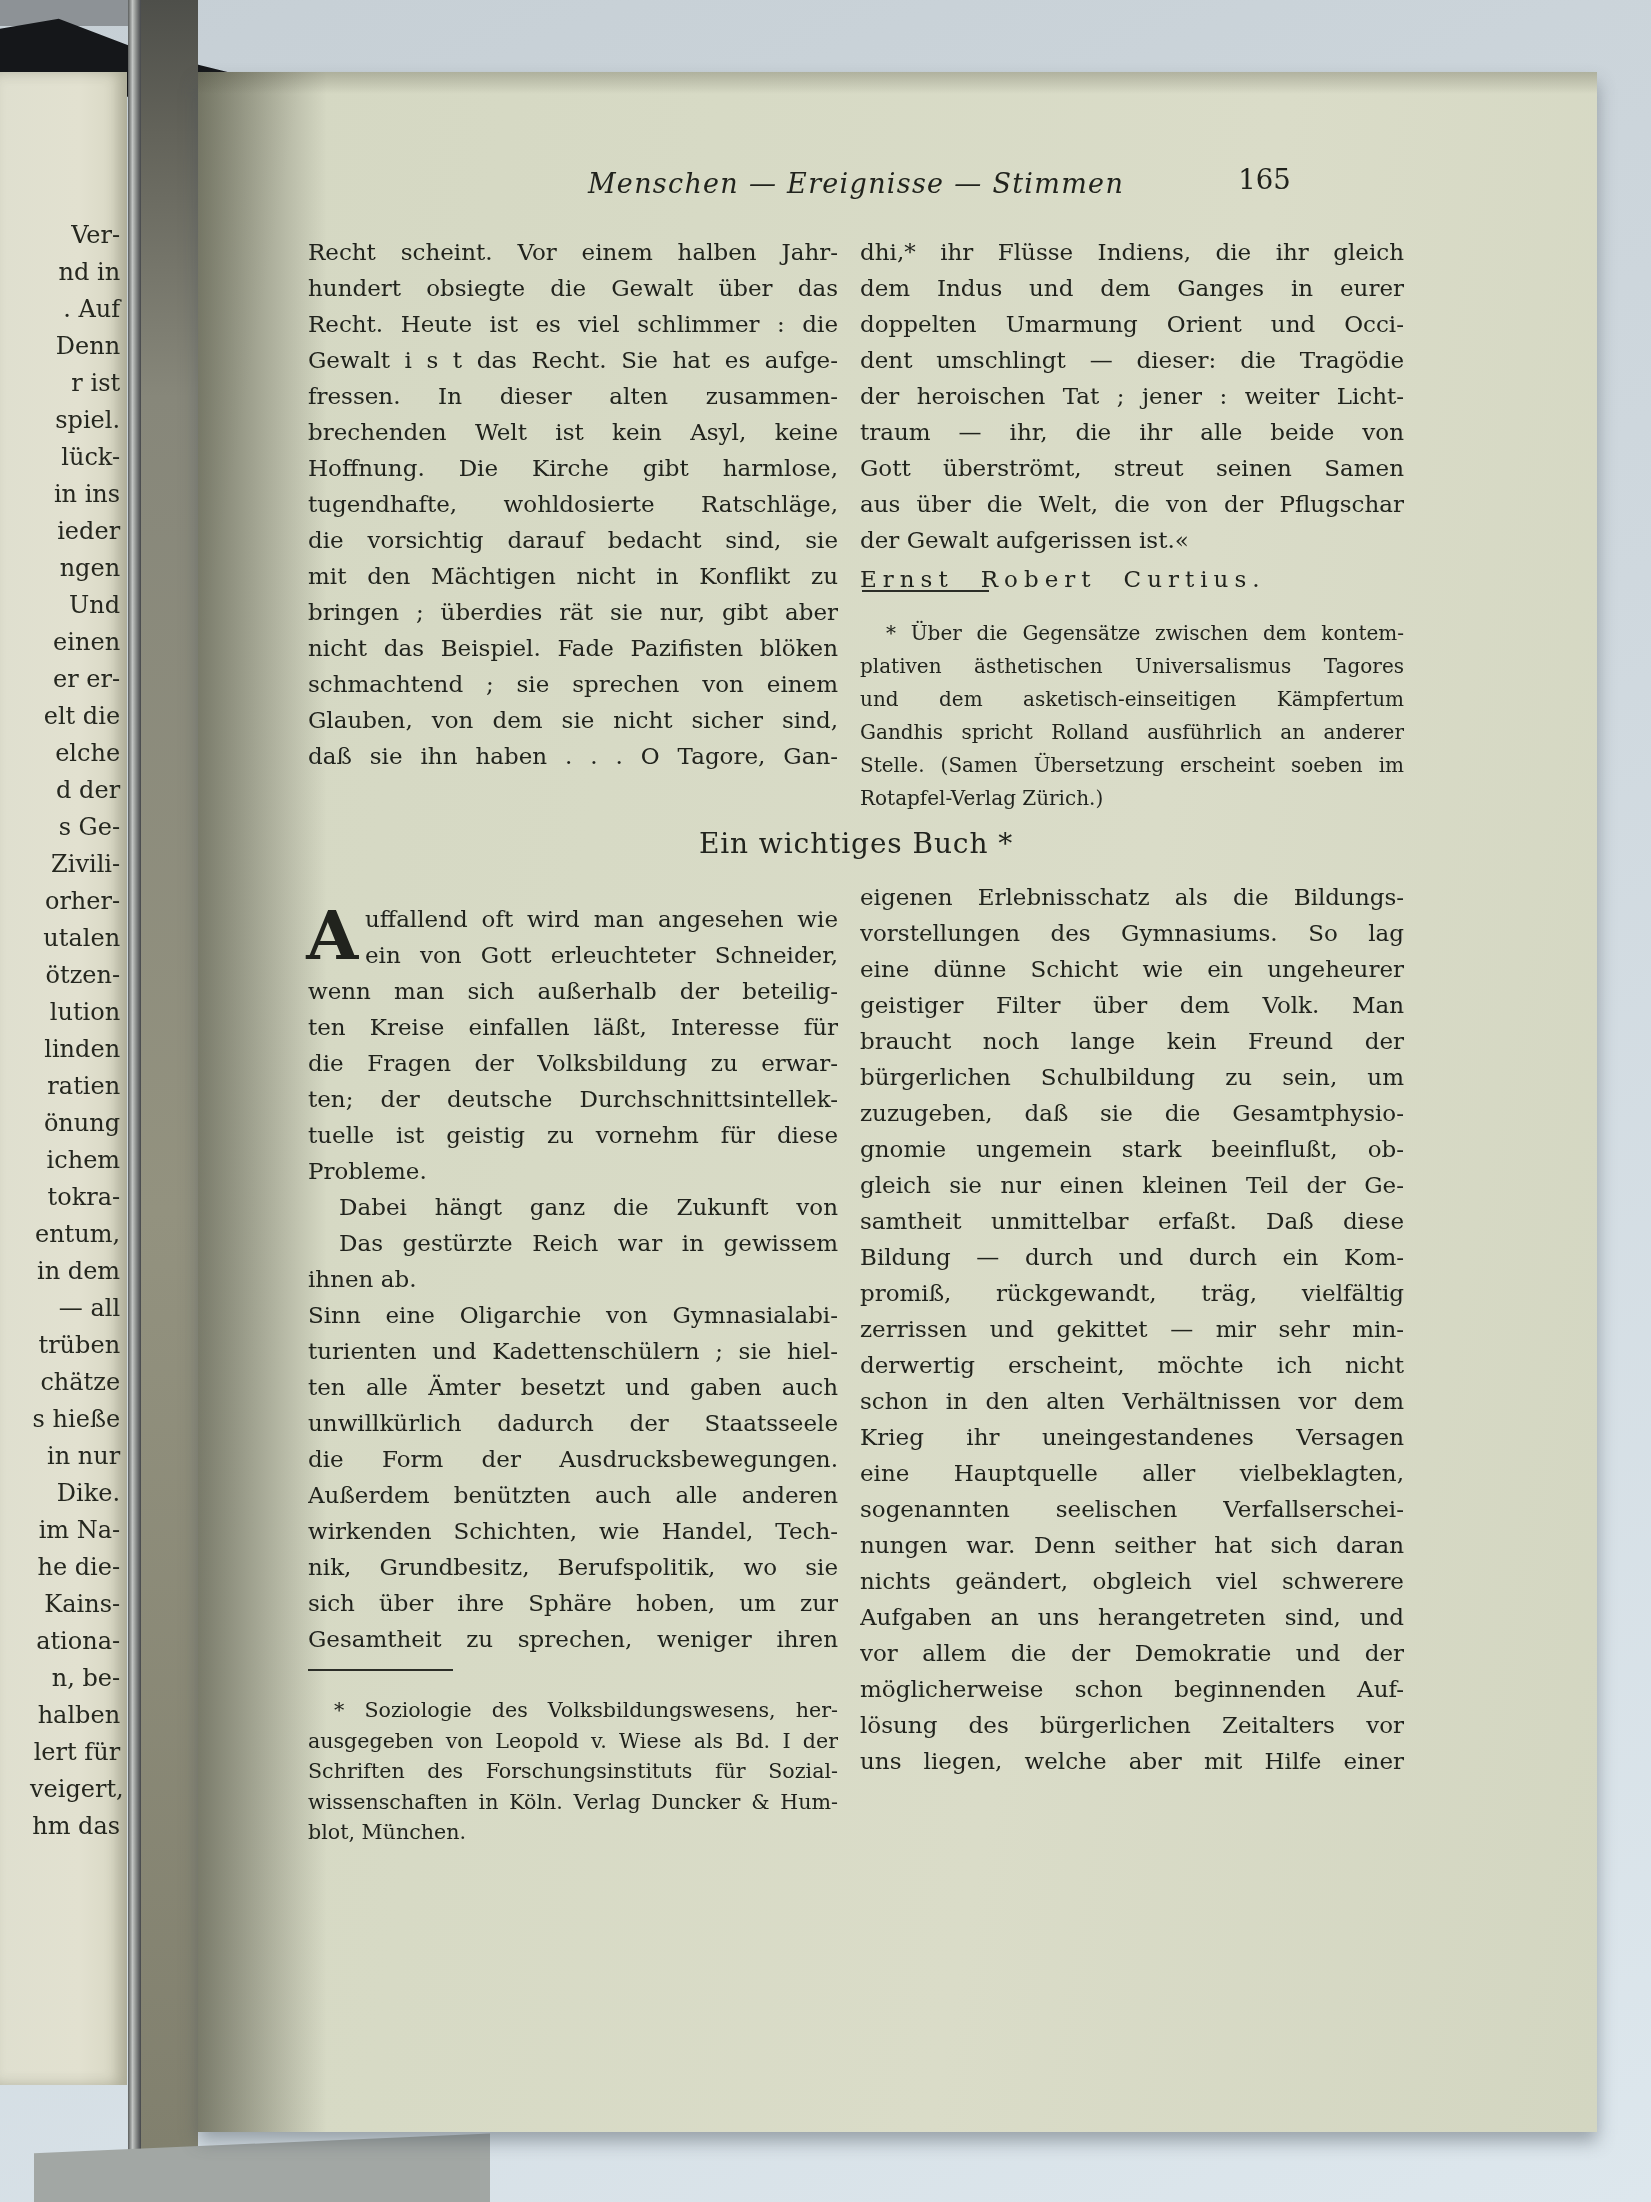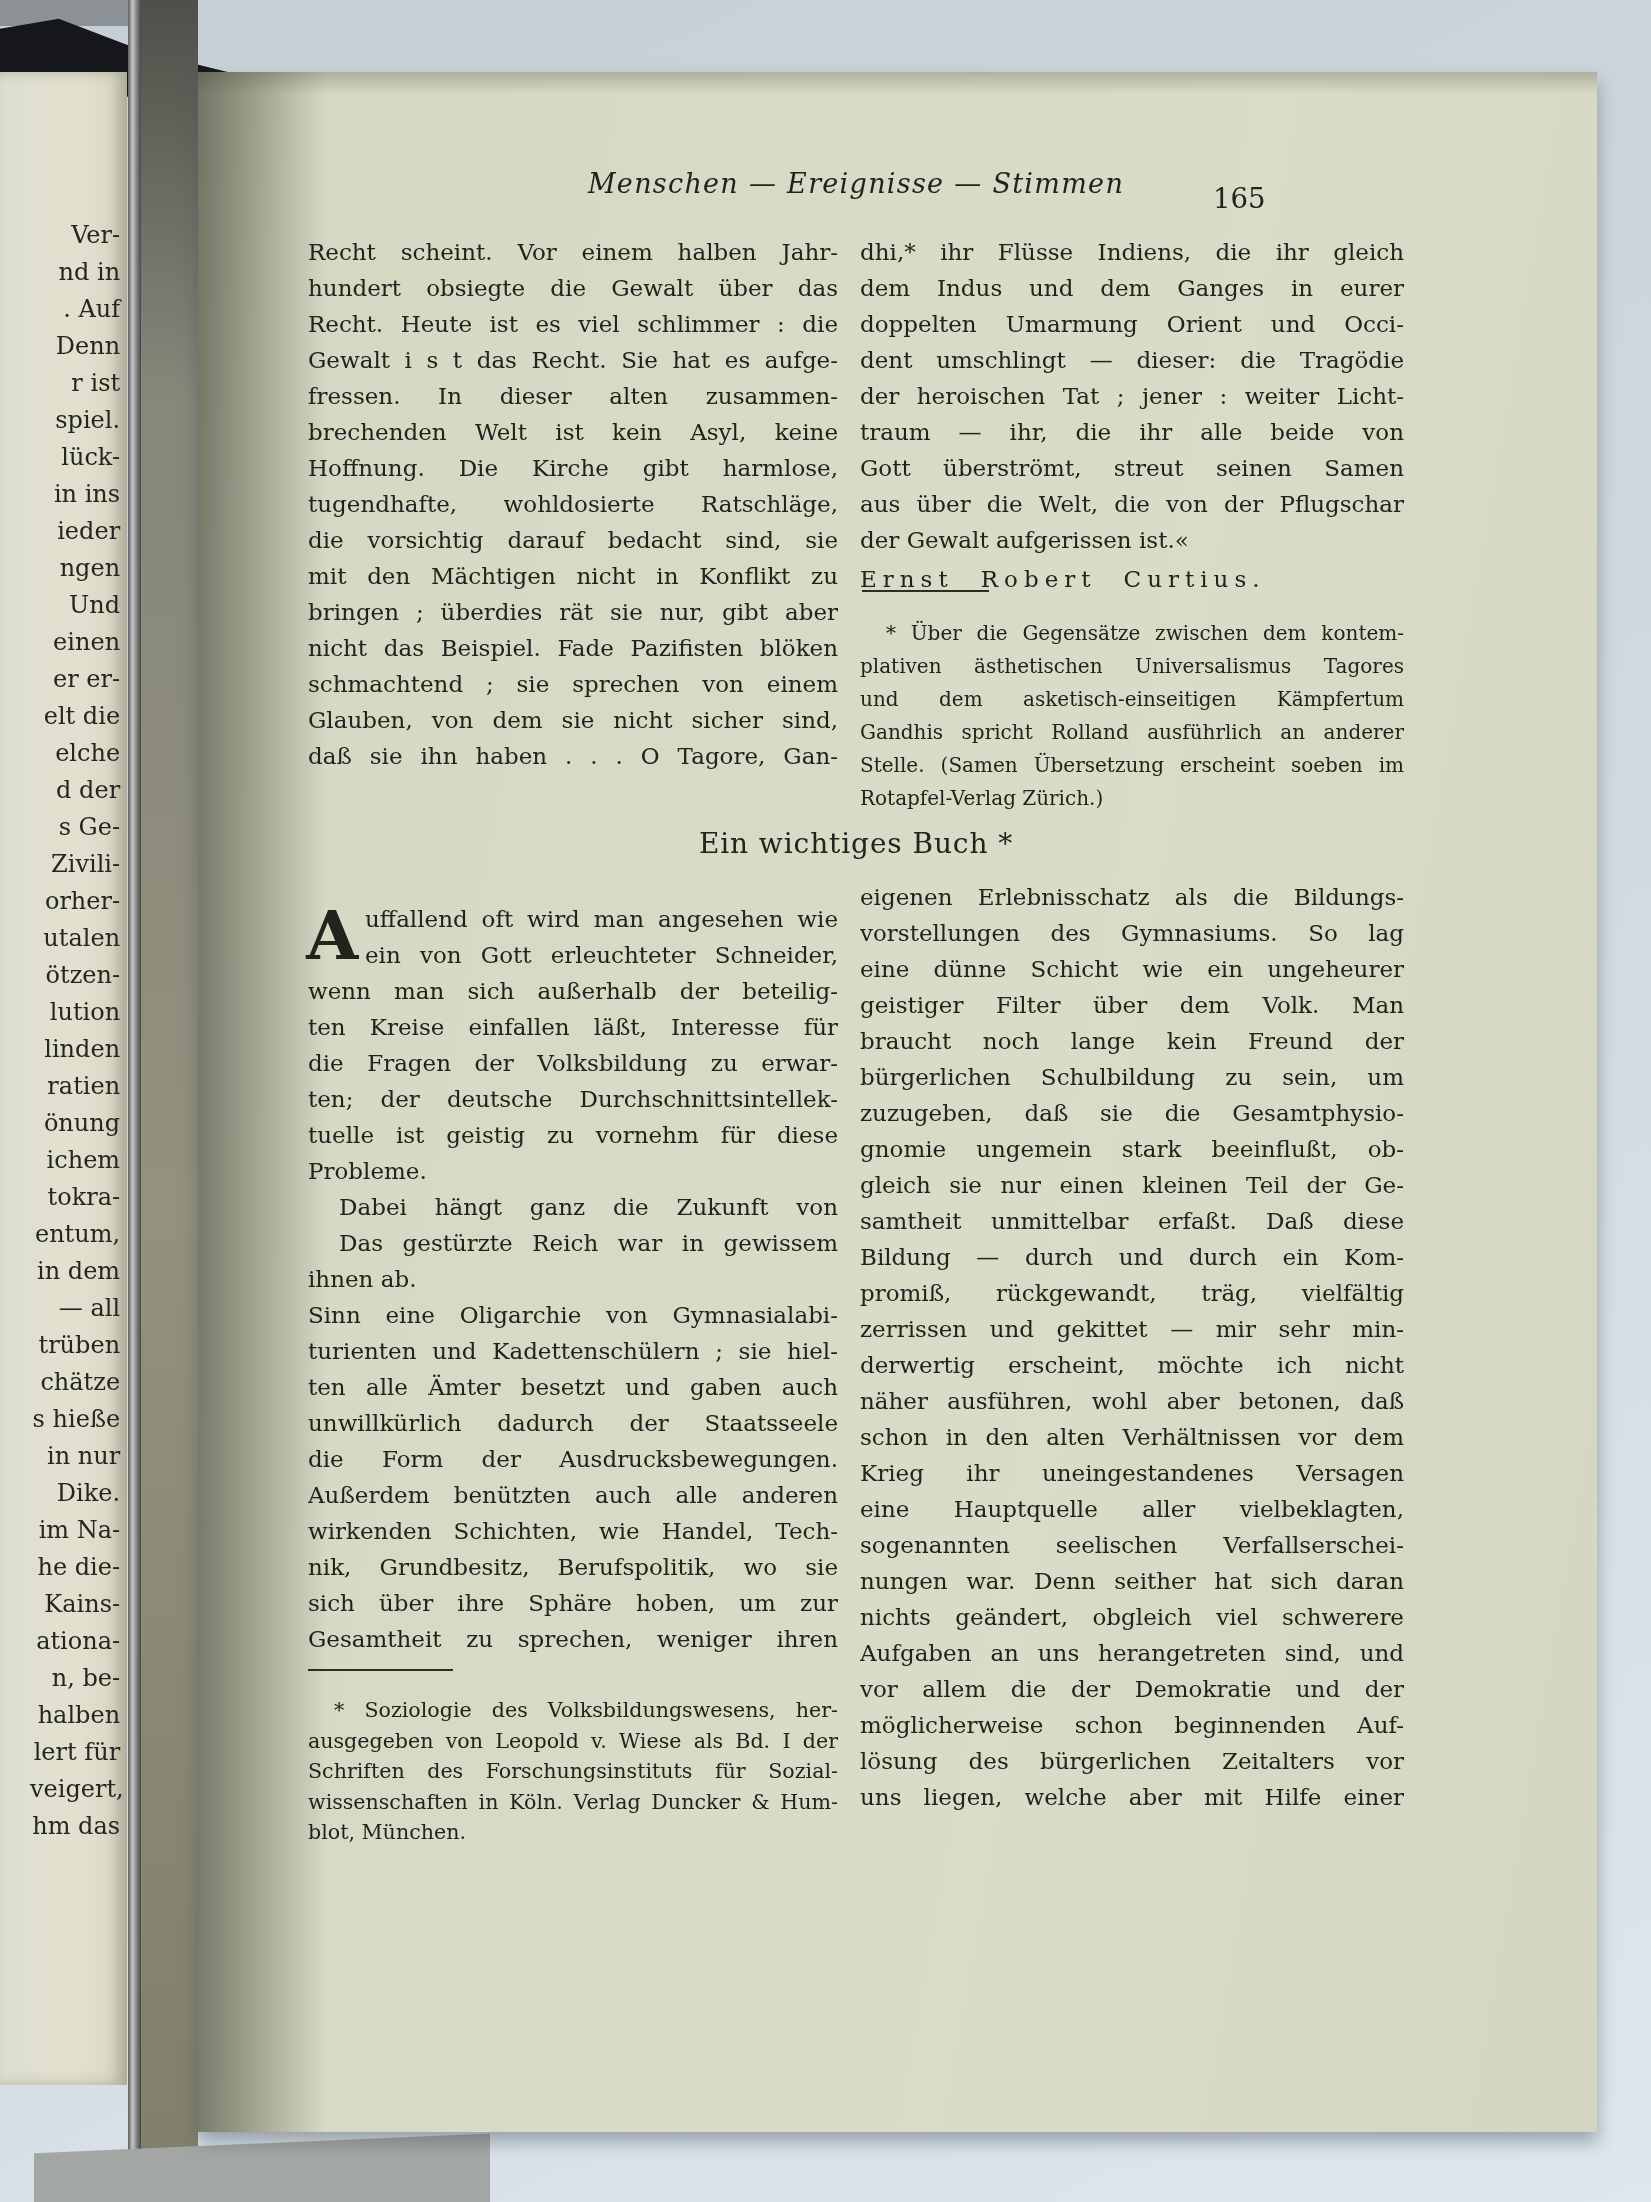--- a/index.html
+++ b/index.html
@@ -34,21 +34,21 @@
   .main-page{left:198px;top:72px;width:1399px;height:2060px;
     background:linear-gradient(100deg,#c9ccb6 0%,#d5d8c3 6%,var(--page) 30%,#dadcc8 62%,#d3d6c1 100%);
     box-shadow:0 10.3px 17px rgba(70,80,88,.45);}
   .main-page::before{content:"";position:absolute;left:0;top:0;bottom:0;width:129px;
     background:linear-gradient(90deg,rgba(45,45,32,.55),rgba(45,45,32,0));pointer-events:none;}
   .main-page::after{content:"";position:absolute;left:0;top:0;right:0;height:22.4px;
     background:linear-gradient(180deg,rgba(70,70,55,.28),rgba(70,70,55,0));pointer-events:none;}
 
   .running-head{left:110px;top:96px;width:1096px;text-align:center;
     font-style:italic;font-size:27px;letter-spacing:1.3px;}
-  .pagenum{left:1015px;top:110px;width:103px;font-size:27.5px;}
+  .pagenum{left:1015px;top:91px;width:103px;text-align:center;font-size:27.5px;}
 
   .col{width:530px;}
   .ln{height:36px;line-height:36px;font-size:23px;
     text-align:justify;text-align-last:justify;overflow:hidden;}
   .ln.end{text-align-last:left;}
   .ln.ind{text-indent:31px;}
   .ln.dc{padding-left:57px;}
   .fn .ln{height:33px;line-height:33px;font-size:20px;}
   .fn .ln.ind{text-indent:26px;}
   .fn2 .ln{height:30.5px;line-height:30.5px;font-size:20.6px;}
@@ -222,21 +222,20 @@
       <div class="ln">braucht noch lange kein Freund der</div>
       <div class="ln">bürgerlichen Schulbildung zu sein, um</div>
       <div class="ln">zuzugeben, daß sie die Gesamtphysio-</div>
       <div class="ln">gnomie ungemein stark beeinflußt, ob-</div>
       <div class="ln">gleich sie nur einen kleinen Teil der Ge-</div>
       <div class="ln">samtheit unmittelbar erfaßt. Daß diese</div>
       <div class="ln">Bildung — durch und durch ein Kom-</div>
       <div class="ln">promiß, rückgewandt, träg, vielfältig</div>
       <div class="ln">zerrissen und gekittet — mir sehr min-</div>
       <div class="ln">derwertig erscheint, möchte ich nicht</div>
-      <div class="ln">näher ausführen, wohl aber betonen, daß</div>
       <div class="ln">schon in den alten Verhältnissen vor dem</div>
       <div class="ln">Krieg ihr uneingestandenes Versagen</div>
       <div class="ln">eine Hauptquelle aller vielbeklagten,</div>
       <div class="ln">sogenannten seelischen Verfallserschei-</div>
       <div class="ln">nungen war. Denn seither hat sich daran</div>
       <div class="ln">nichts geändert, obgleich viel schwerere</div>
       <div class="ln">Aufgaben an uns herangetreten sind, und</div>
       <div class="ln">vor allem die der Demokratie und der</div>
       <div class="ln">möglicherweise schon beginnenden Auf-</div>
       <div class="ln">lösung des bürgerlichen Zeitalters vor</div>

